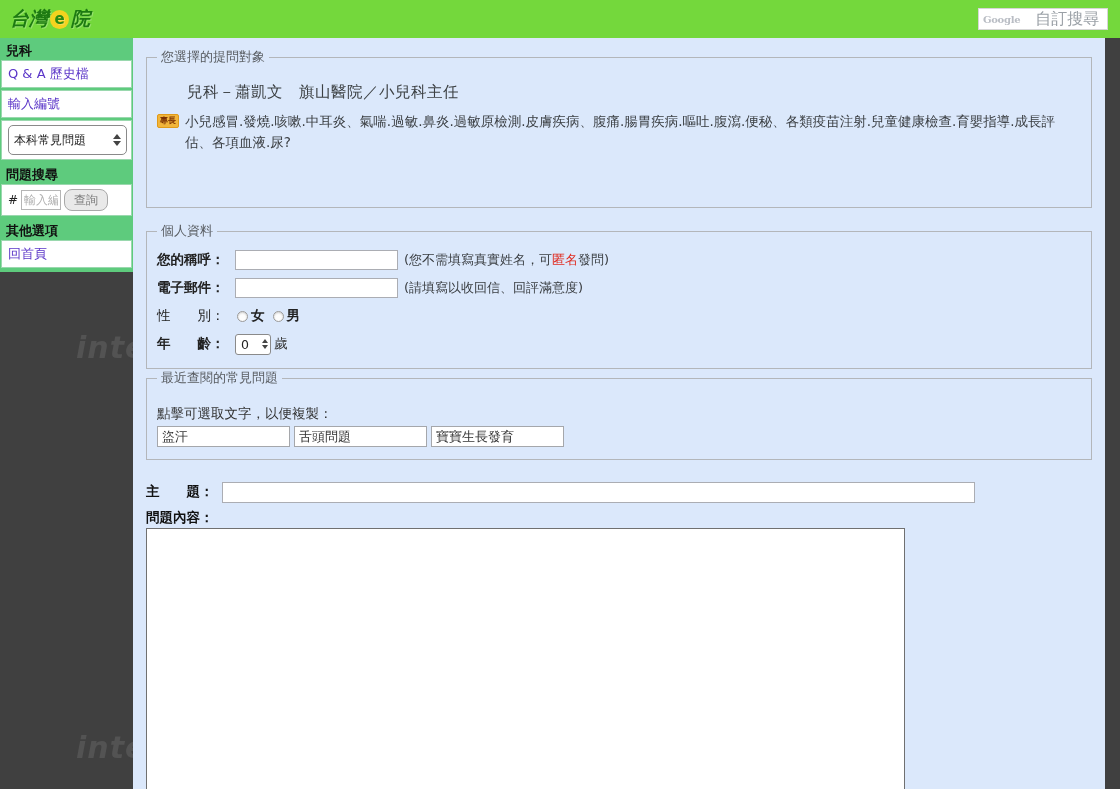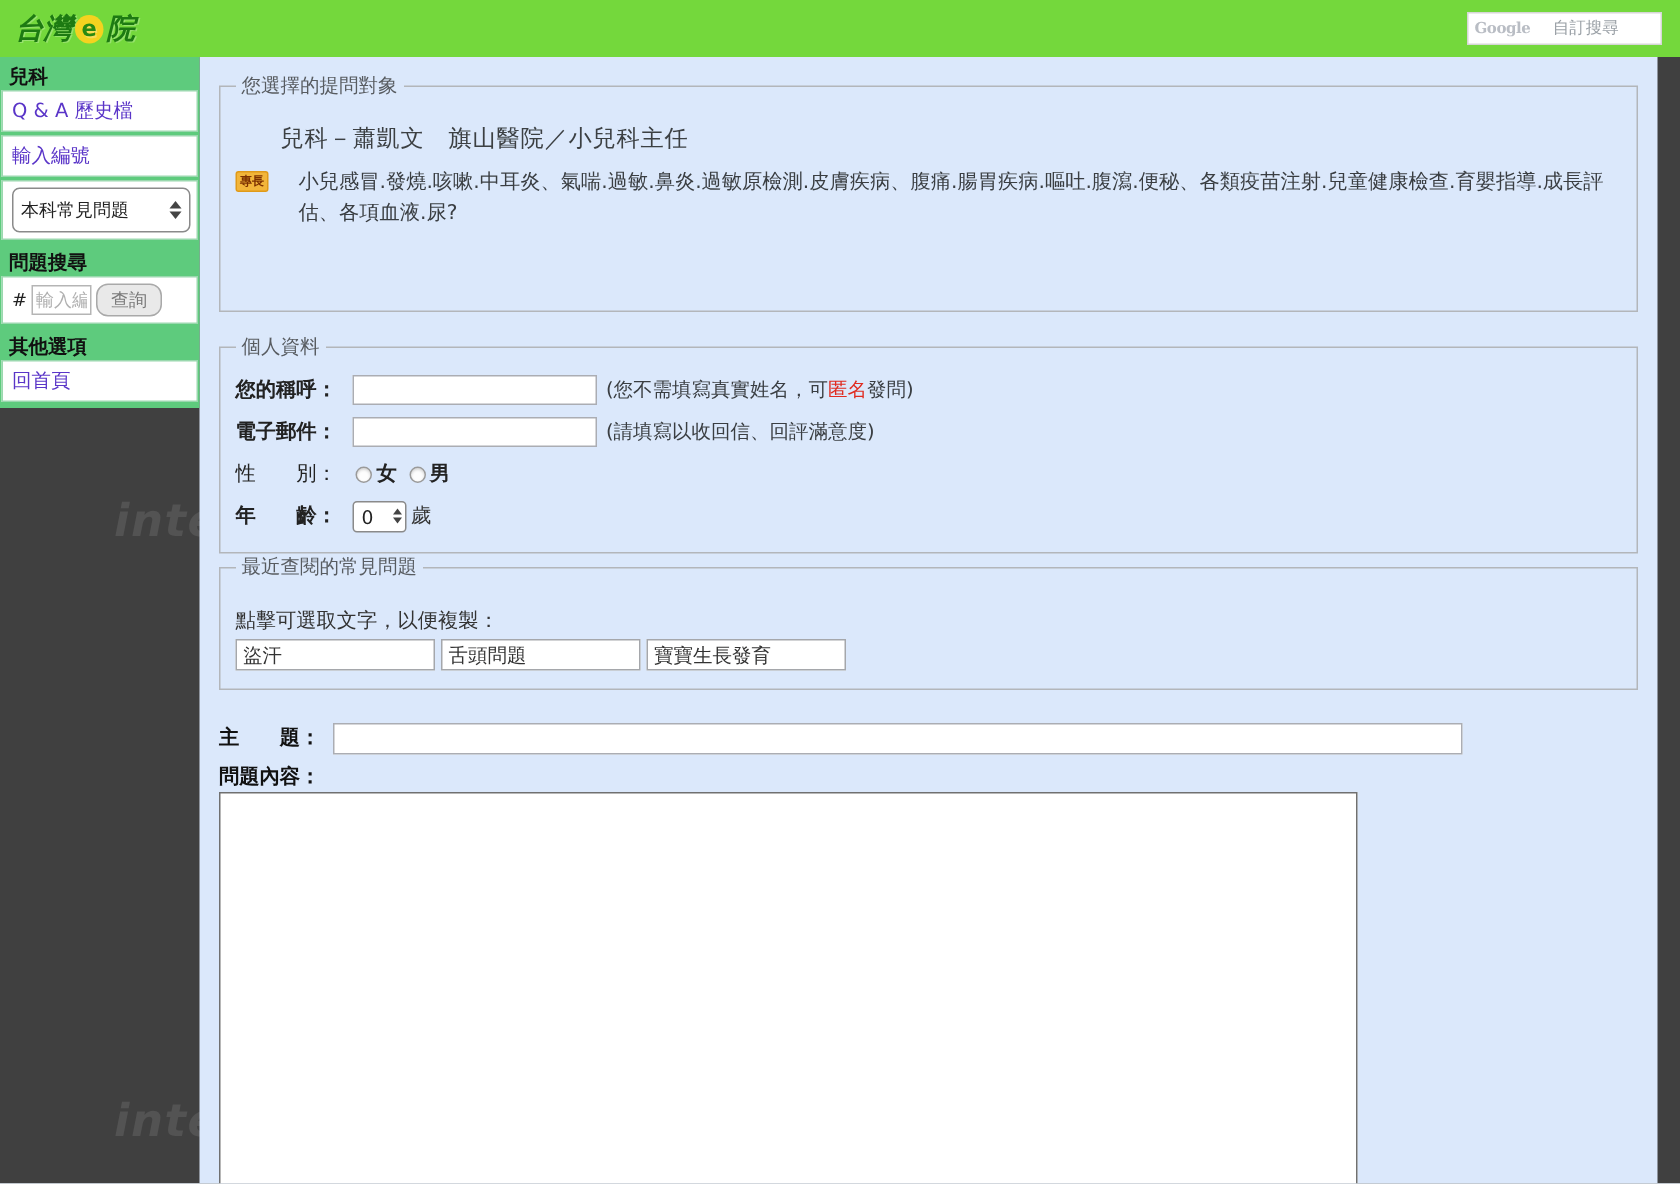--- a/index.html
+++ b/index.html
@@ -42,21 +42,21 @@
   .gsearch {
     position:absolute; right:12px; top:8px; width:130px; height:22px;
     background:#ffffff; border:1px solid #d6d6d6;
     display:flex; align-items:center; padding:0 4px; gap:15px;
   }
   .gsearch .glogo {
     color:#b9bdc4; font-size:10px; font-weight:bold; letter-spacing:-0.3px;
     font-family:"DejaVu Serif","Liberation Serif",serif;
   }
   .gsearch input {
-    border:none; outline:none; flex:1; min-width:0; font-size:11px;
+    border:none; outline:none; flex:1; min-width:0; font-size:16px;
     color:#333; background:transparent;
   }
   .gsearch input::placeholder { color:#9aa0a6; }
 
   
   .sidebar {
     position:absolute; top:38px; left:0; width:133px; z-index:2;
     background:#5ecb7d; padding:0 0 2px 0;
   }
   .side-head {
@@ -93,21 +93,21 @@
     background:#dbe8fb; z-index:1; padding:10px 1px 0 0;
   }
   fieldset {
     border:1px solid #b3b6ba; margin:0 12px 0 13px; padding:4px 10px 12px 10px;
   }
   legend { font-size:13px; color:#585c61; padding:0 4px; margin-left:0px; }
   .fs-target { min-height:160px; }
   .doctor-title {
     font-size:15.5px; color:#3c4043; margin:12px 0 8px 30px; letter-spacing:0.5px;
   }
-  .info-row { display:flex; align-items:flex-start; gap:20px; margin:2px 0 2px 0; }
+  .info-row { display:flex; align-items:flex-start; gap:6px; margin:2px 0 2px 0; }
   .badge {
     flex:0 0 auto; margin-top:3px;
     background:#f2b53a; border:1px solid #e09a18; border-radius:2px;
     color:#7c3000; font-size:8px; font-weight:bold; line-height:1;
     padding:2px 2px; letter-spacing:0px; white-space:nowrap;
   }
   .info-text { font-size:13.5px; color:#3a3e42; line-height:1.55; }
 
   .fs-personal { margin-top:14px; }
   .p-row { display:flex; align-items:center; margin-top:4px; height:24px; font-size:13.5px; color:#333; }

